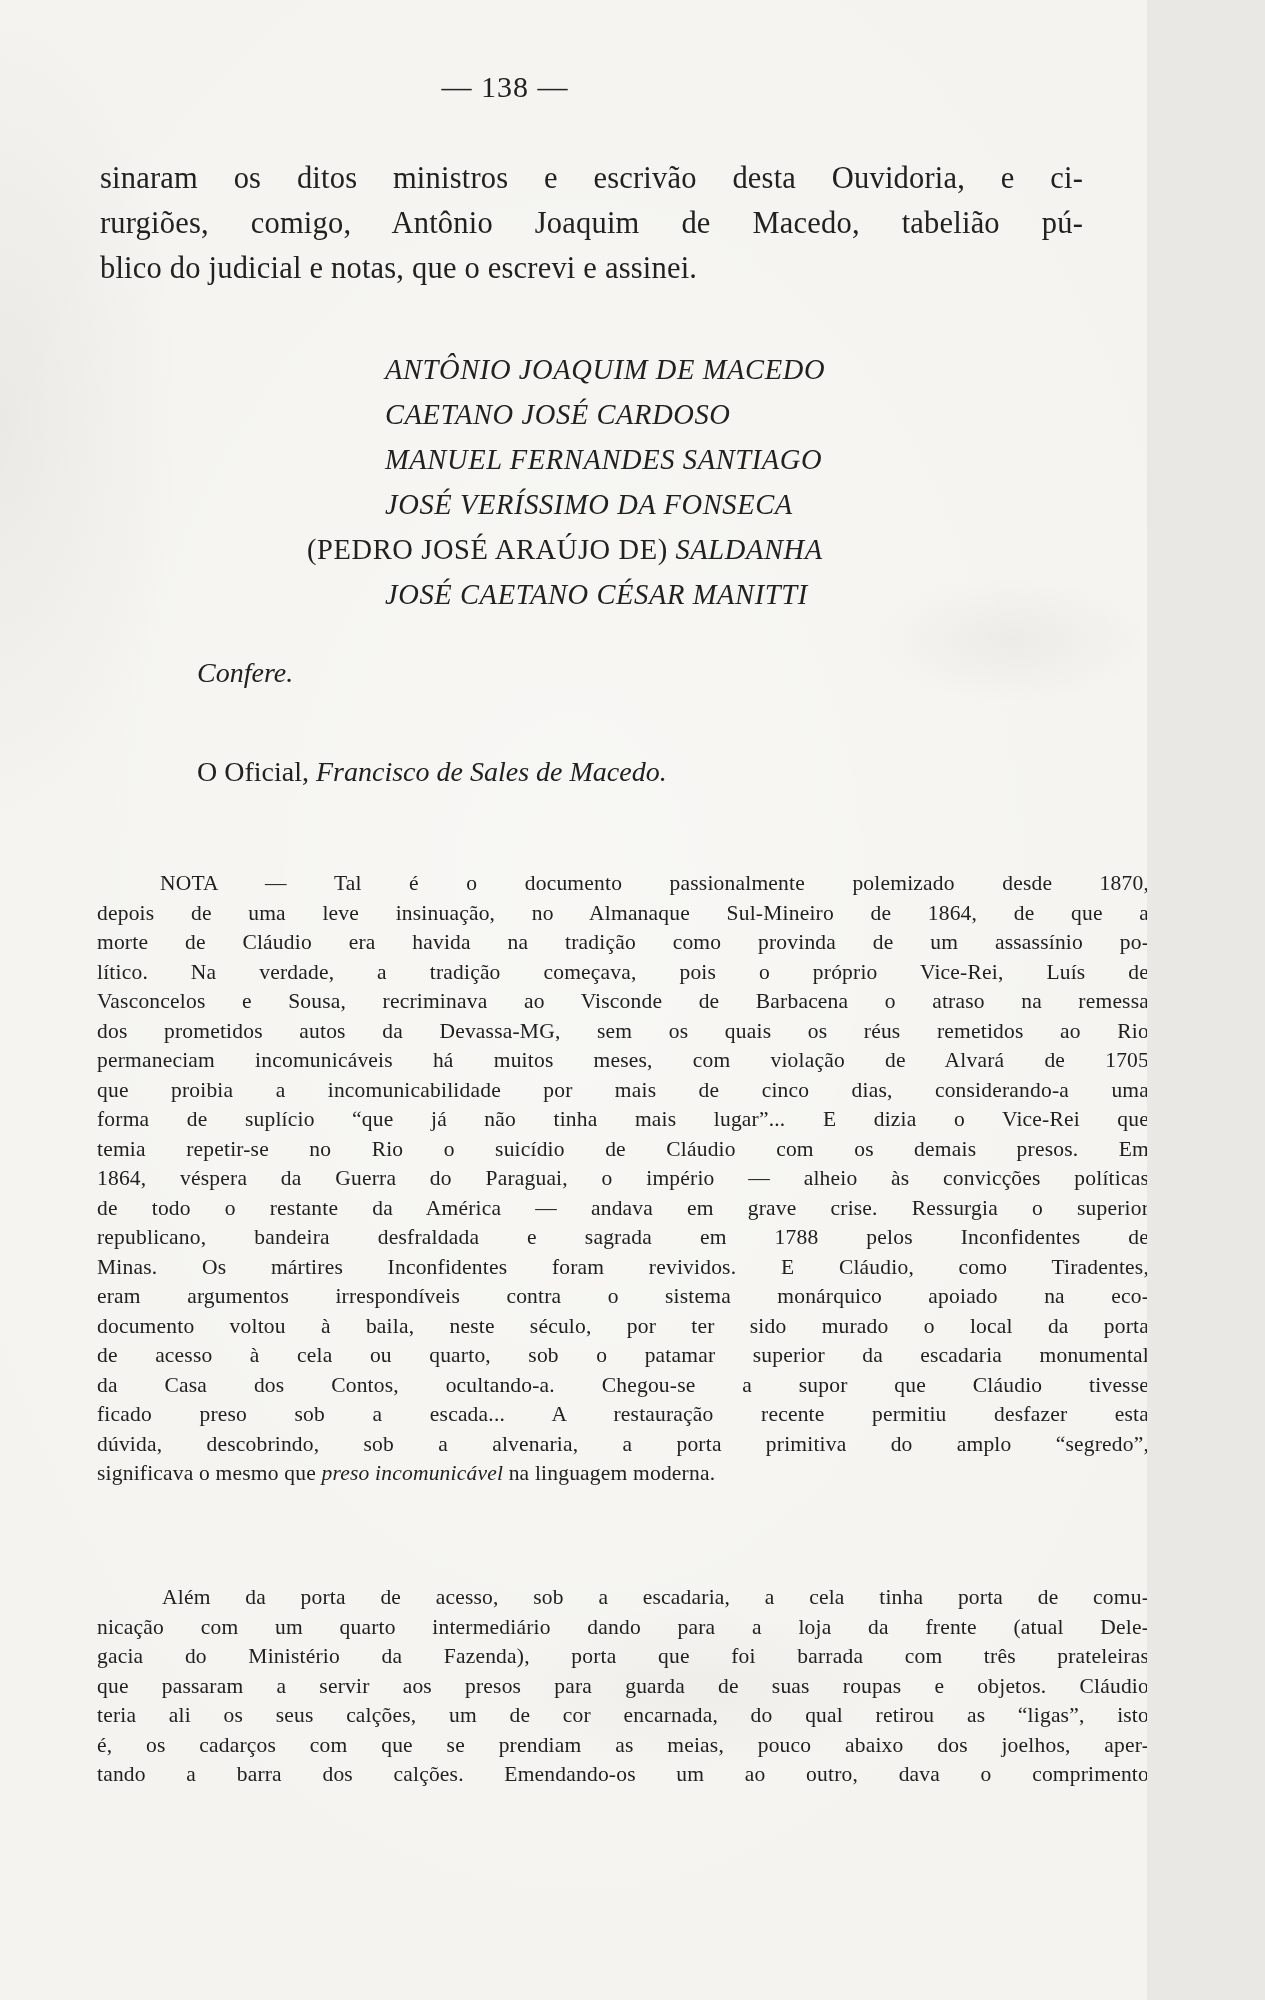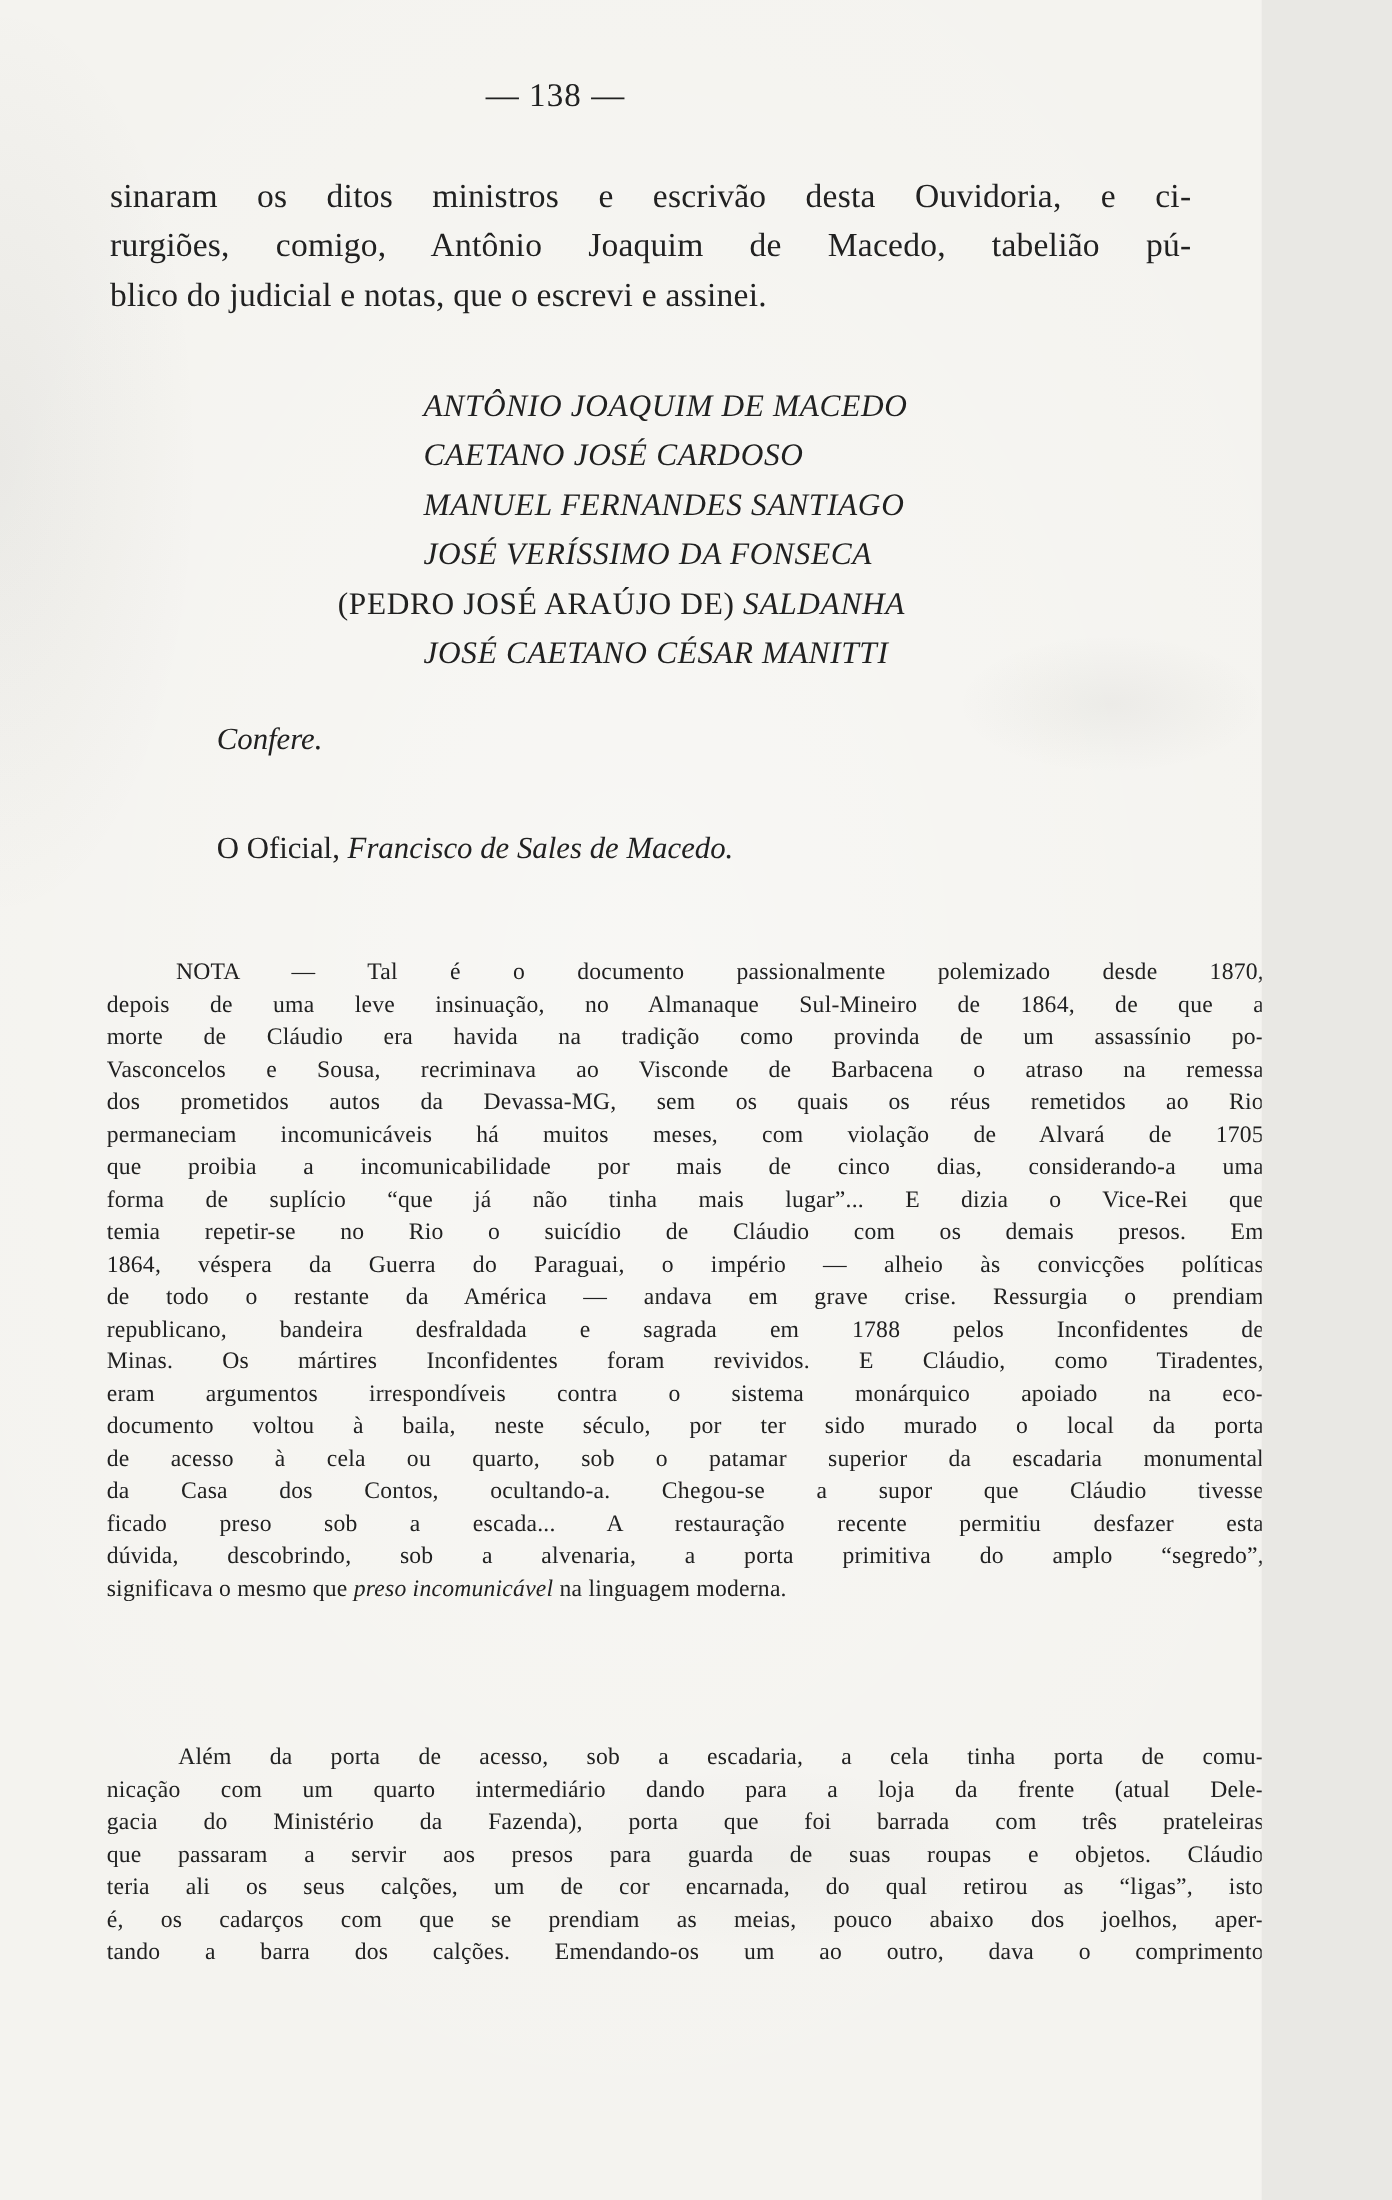--- a/index.html
+++ b/index.html
@@ -114,28 +114,29 @@
   </div>
 
   <div id="official" class="abs">
     <span>O Oficial, </span><span class="it">Francisco de Sales de Macedo.</span>
   </div>
 
   <div id="nota" class="abs small-par">
       <div class="tline just" style="padding-left: 63px;"><span>NOTA — Tal é o documento passionalmente polemizado desde 1870,</span></div>
       <div class="tline just"><span>depois de uma leve insinuação, no Almanaque Sul-Mineiro de 1864, de que a</span></div>
       <div class="tline just"><span>morte de Cláudio era havida na tradição como provinda de um assassínio po-</span></div>
+      <div class="tline just"><span>lítico.  Na verdade, a tradição começava, pois o próprio Vice-Rei, Luís de</span></div>
       <div class="tline just"><span>Vasconcelos e Sousa, recriminava ao Visconde de Barbacena o atraso na remessa</span></div>
       <div class="tline just"><span>dos prometidos autos da Devassa-MG, sem os quais os réus remetidos ao Rio</span></div>
       <div class="tline just"><span>permaneciam incomunicáveis há muitos meses, com violação de Alvará de 1705</span></div>
       <div class="tline just"><span>que proibia a incomunicabilidade por mais de cinco dias, considerando-a uma</span></div>
       <div class="tline just"><span>forma de suplício “que já não tinha mais lugar”...  E dizia o Vice-Rei que</span></div>
       <div class="tline just"><span>temia repetir-se no Rio o suicídio de Cláudio com os demais presos.  Em</span></div>
       <div class="tline just"><span>1864, véspera da Guerra do Paraguai, o império — alheio às convicções políticas</span></div>
-      <div class="tline just"><span>de todo o restante da América — andava em grave crise.  Ressurgia o prendiam</span></div>
+      <div class="tline just"><span>de todo o restante da América — andava em grave crise.  Ressurgia o superior</span></div>
       <div class="tline just"><span>republicano, bandeira desfraldada e sagrada em 1788 pelos Inconfidentes de</span></div>
       <div class="tline just"><span>Minas.  Os mártires Inconfidentes foram revividos.  E Cláudio, como Tiradentes,</span></div>
       <div class="tline just"><span>eram argumentos irrespondíveis contra o sistema monárquico apoiado na eco-</span></div>
       <div class="tline just"><span>documento voltou à baila, neste século, por ter sido murado o local da porta</span></div>
       <div class="tline just"><span>de acesso à cela ou quarto, sob o patamar superior da escadaria monumental</span></div>
       <div class="tline just"><span>da Casa dos Contos, ocultando-a.  Chegou-se a supor que Cláudio tivesse</span></div>
       <div class="tline just"><span>ficado preso sob a escada...  A restauração recente permitiu desfazer esta</span></div>
       <div class="tline just"><span>dúvida, descobrindo, sob a alvenaria, a porta primitiva do amplo “segredo”,</span></div>
       <div class="tline"><span>significava o mesmo que </span><span class="it">preso incomunicável</span><span> na linguagem moderna.</span></div>
     </div>

